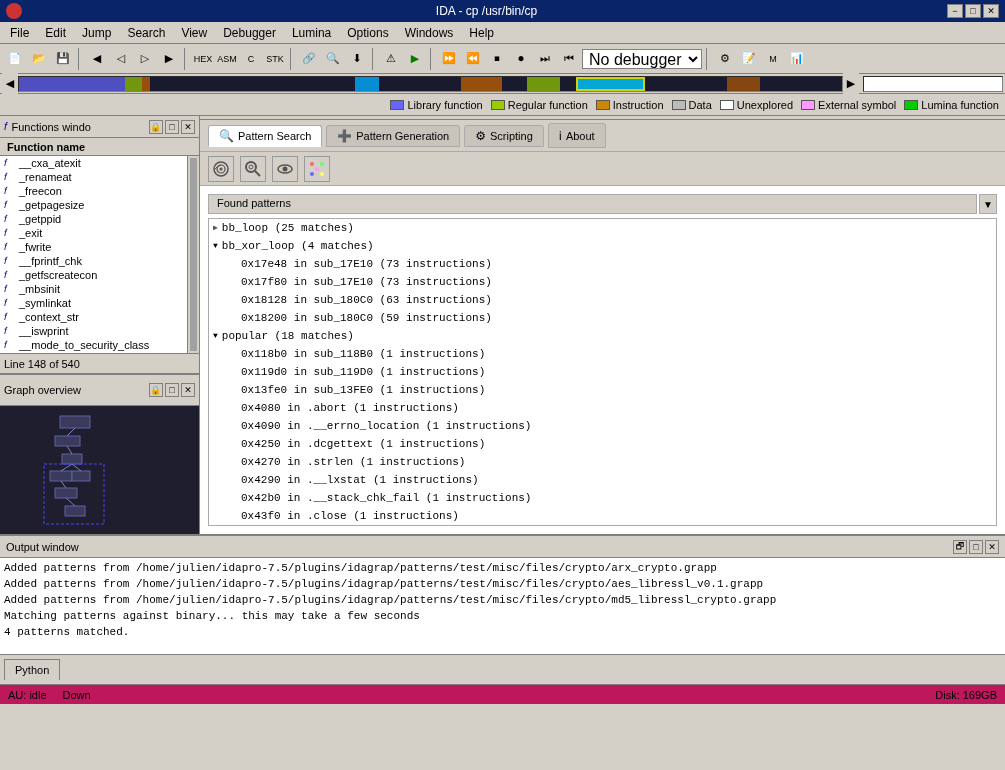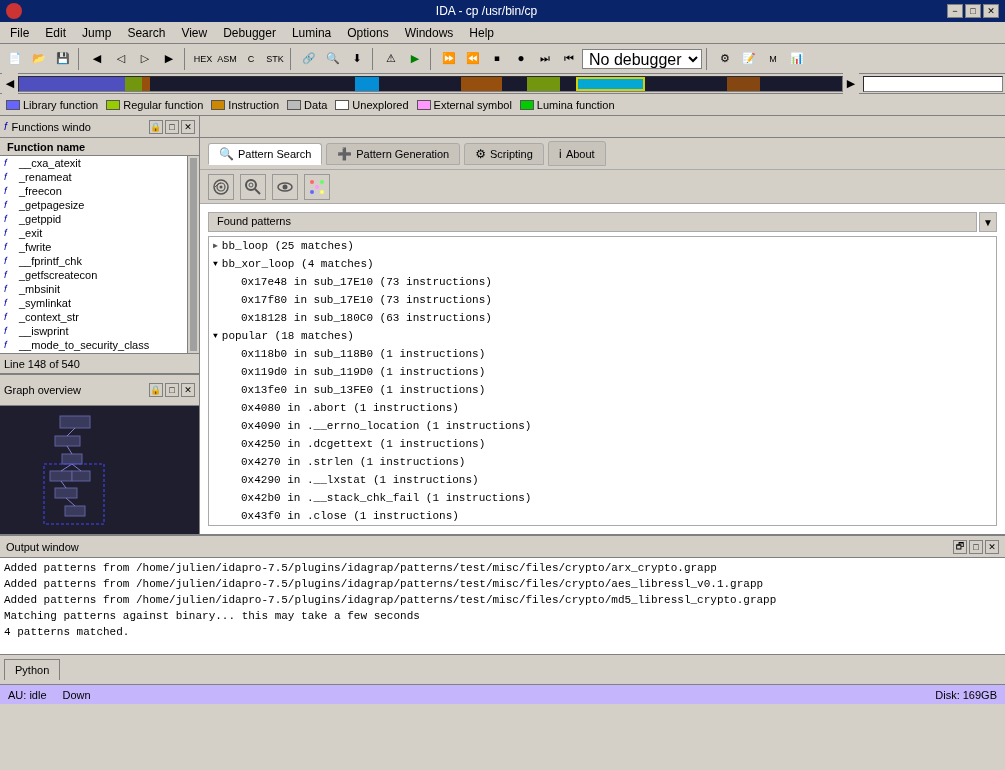--- a/index.html
+++ b/index.html
@@ -19,21 +19,21 @@
     #toolbar { background: #d4d0c8; height: 30px; display: flex; align-items: center; padding: 2px 4px; border-bottom: 1px solid #808080; gap: 2px; }
     .tb-btn { width: 22px; height: 22px; background: #d4d0c8; border: 1px solid transparent; display: flex; align-items: center; justify-content: center; cursor: pointer; font-size: 11px; }
     .tb-separator { width: 4px; height: 22px; border-left: 1px solid #808080; margin: 0 2px; }
     .tb-select { height: 20px; font-size: 16px; background: #ffffff; border: 1px solid #808080; padding: 0 2px; }
 
     
     #nav-bar { background: #d4d0c8; height: 20px; display: flex; align-items: center; padding: 0 2px; border-bottom: 1px solid #808080; }
     #nav-bar-scroll { flex: 1; height: 16px; background: #fff; border: 1px inset #808080; position: relative; overflow: hidden; }
 
     
-    #legend-bar { background: #d4d0c8; height: 22px; display: flex; align-items: center; padding: 2px 6px; gap: 8px; border-bottom: 1px solid #808080; font-size: 11px; }
+    #legend-bar { background: #d4d0c8; height: 22px; display: flex; align-items: center; padding: 2px 6px; gap: 8px; border-bottom: 1px solid #808080; font-size: 11px; justify-content: flex-end; }
     .legend-item { display: flex; align-items: center; gap: 3px; }
     .legend-color { width: 14px; height: 10px; border: 1px solid #555; }
 
     
     #main-area { display: flex; flex-direction: row; height: 418px; }
 
     
     #left-panel { width: 200px; display: flex; flex-direction: column; border-right: 1px solid #808080; }
     #func-window { flex: 1; display: flex; flex-direction: column; border-bottom: 1px solid #808080; }
     #func-window-header { background: #d4d0c8; height: 22px; display: flex; align-items: center; justify-content: space-between; padding: 0 4px; border-bottom: 1px solid #808080; }
@@ -85,21 +85,21 @@
     #output-header { background: #d4d0c8; height: 22px; display: flex; align-items: center; justify-content: space-between; padding: 0 6px; border-bottom: 1px solid #808080; font-size: 11px; }
     #output-header-controls { display: flex; gap: 2px; }
     #output-content { flex: 1; background: #fff; overflow-y: auto; padding: 2px 4px; font-size: 11px; font-family: 'Courier New', monospace; }
     .output-line { line-height: 16px; white-space: nowrap; }
 
     
     #python-bar { background: #d4d0c8; height: 30px; display: flex; align-items: center; border-top: 1px solid #808080; }
     .python-tab { padding: 4px 10px; background: #d4d0c8; border: 1px solid #808080; border-bottom: none; font-size: 11px; cursor: pointer; margin-left: 4px; }
 
     
-    #status-bar { background: #c4b5fd; height: 20px; display: flex; align-items: center; justify-content: space-between; padding: 0 8px; border-top: 1px solid #808080; font-size: 11px; }
+    #status-bar { background: #be185d; height: 20px; display: flex; align-items: center; justify-content: space-between; padding: 0 8px; border-top: 1px solid #808080; font-size: 11px; }
     #status-left { display: flex; gap: 16px; }
     #status-right { font-size: 11px; }
 
     .scrollbar-v { width: 12px; background: #d4d0c8; border-left: 1px solid #808080; display: flex; flex-direction: column; }
     .scroll-thumb { background: #a0a0a0; flex: 1; margin: 2px; }
   </style>
 </head>
 <body>
 
 <div id="title-bar">
@@ -426,20 +426,23 @@
           </div>
           <div class="pattern-row pattern-child">
             <span>0x17e48 in sub_17E10 (73 instructions)</span>
           </div>
           <div class="pattern-row pattern-child">
             <span>0x17f80 in sub_17E10 (73 instructions)</span>
           </div>
           <div class="pattern-row pattern-child">
             <span>0x18128 in sub_180C0 (63 instructions)</span>
           </div>
+          <div class="pattern-row pattern-child">
+            <span>0x18200 in sub_180C0 (59 instructions)</span>
+          </div>
 
           <div class="pattern-row">
             <span class="pattern-group">
               <span class="triangle open">▼</span>
               <span>popular (18 matches)</span>
             </span>
           </div>
           <div class="pattern-row pattern-child">
             <span>0x118b0 in sub_118B0 (1 instructions)</span>
           </div>

